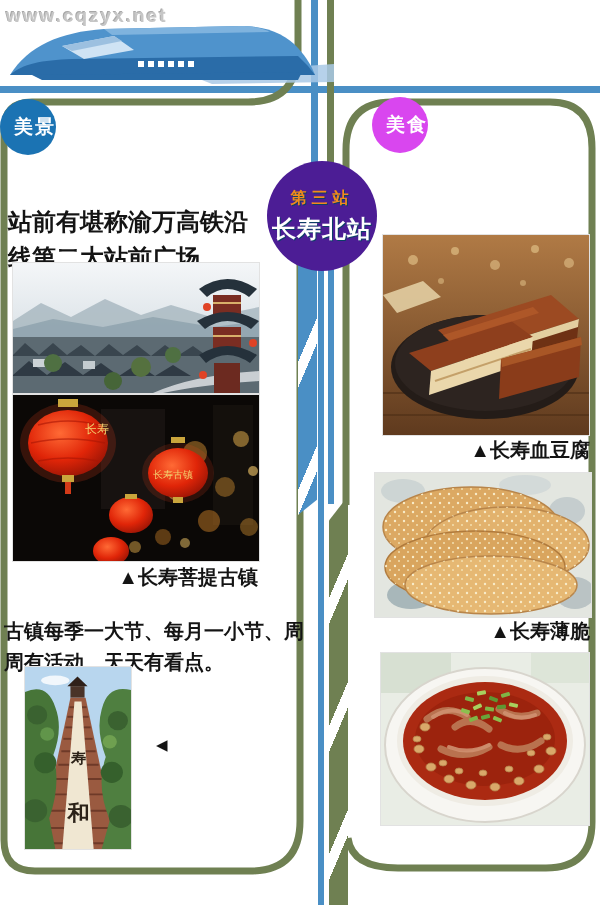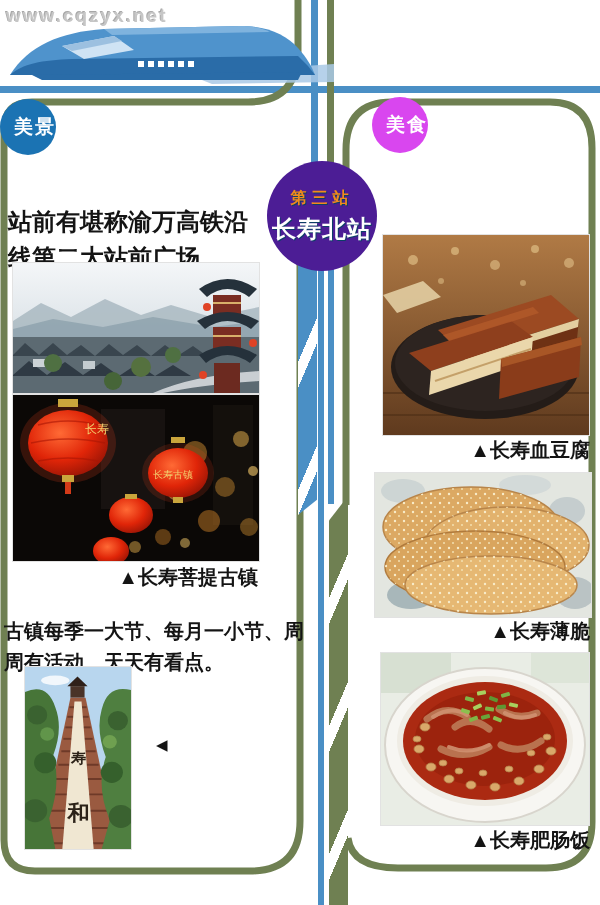--- a/index.html
+++ b/index.html
@@ -339,15 +339,14 @@
         <rect x="104" y="54" width="9" height="4" rx="1" fill="#7fb546" transform="rotate(8 108 56)"></rect>
         <rect x="116" y="52" width="9" height="4" rx="1" fill="#5e9632" transform="rotate(-6 120 54)"></rect>
         <rect x="80" y="56" width="9" height="4" rx="1" fill="#8cbf4e" transform="rotate(18 84 58)"></rect>
         <rect x="128" y="50" width="9" height="4" rx="1" fill="#a8d05e" transform="rotate(12 132 52)"></rect>
         <rect x="100" y="62" width="9" height="4" rx="1" fill="#6aa43a" transform="rotate(-14 104 64)"></rect>
         <rect x="112" y="64" width="9" height="4" rx="1" fill="#8cbf4e" transform="rotate(22 116 66)"></rect>
         <rect x="88" y="64" width="9" height="4" rx="1" fill="#7fb546" transform="rotate(-20 92 66)"></rect>
       </g>
     </svg>
   </figure>
-  <div class="abs cn caption cap-food3">▲长寿肥肠饭</div>
 
 </div>
 
 </body></html>

